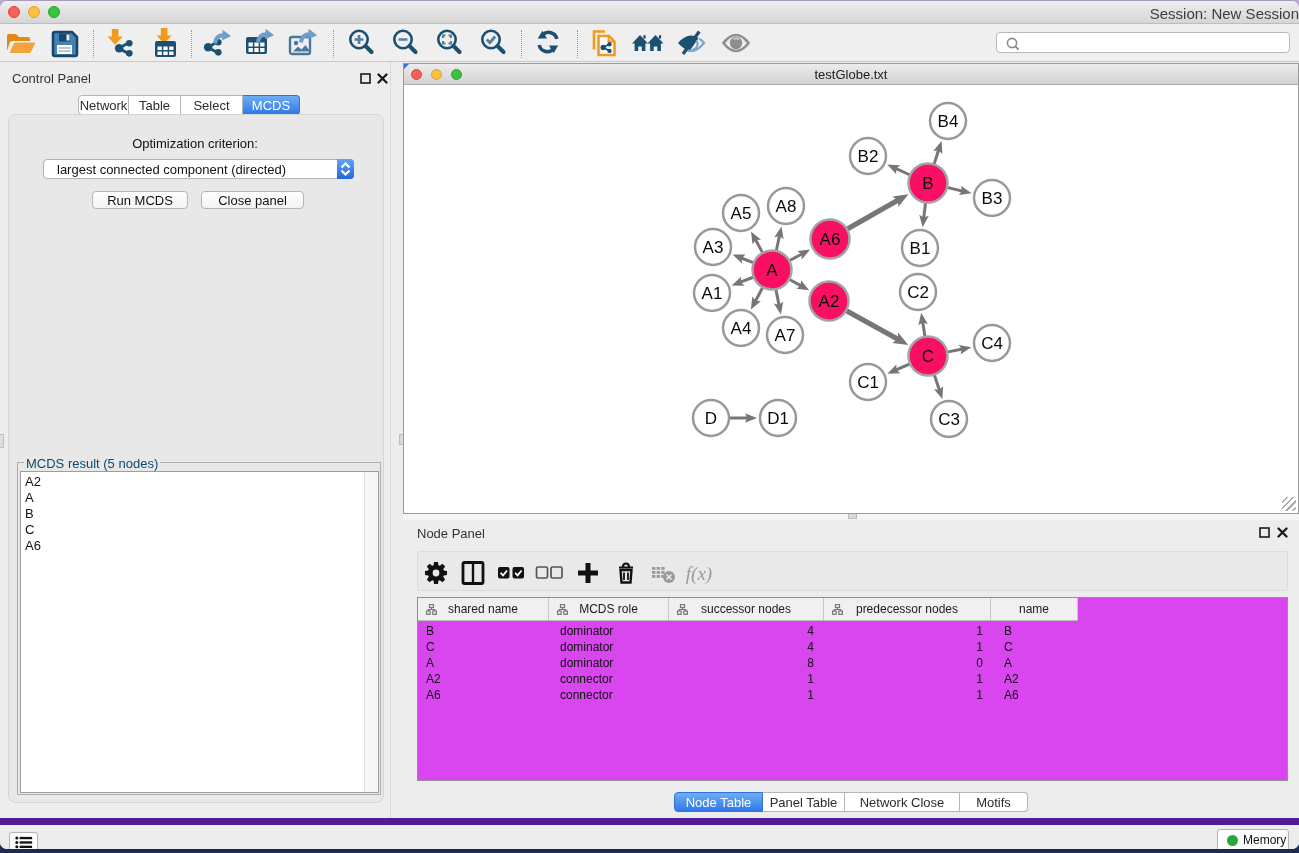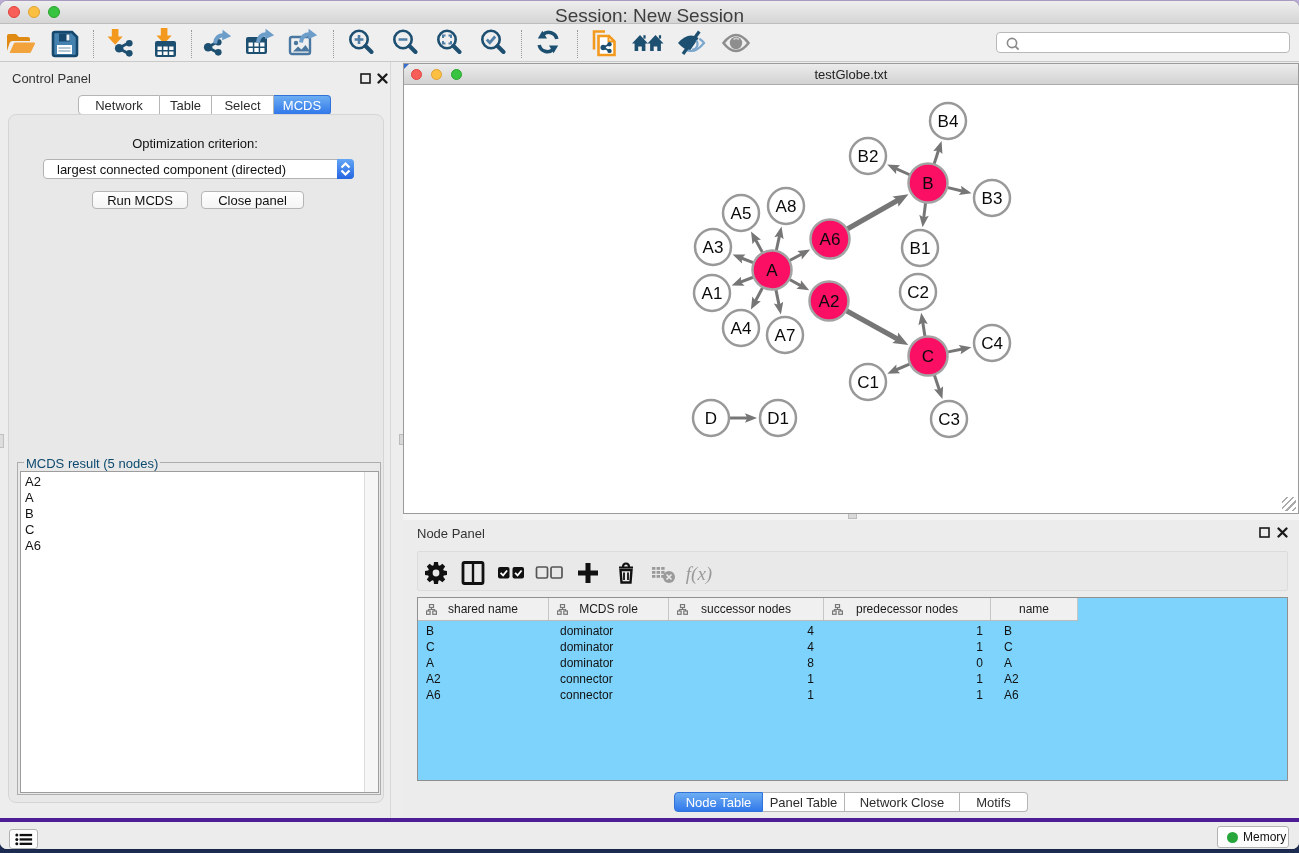--- a/index.html
+++ b/index.html
@@ -3,21 +3,21 @@
 *{margin:0;padding:0;box-sizing:border-box}
 html,body{width:1299px;height:853px;overflow:hidden}
 body{font-family:"Liberation Sans",sans-serif;background:linear-gradient(180deg,#bcaed6 0%,#a293c4 30%,#4b4a7e 75%,#1c2b52 100%);position:relative}
 #win{position:absolute;left:0;top:1px;width:1299px;height:848px;border-radius:7px;background:#ececec;overflow:hidden;box-shadow:0 0 2px rgba(0,0,0,.4)}
 
 #titlebar{position:absolute;left:0;top:0;width:1299px;height:23px;background:linear-gradient(180deg,#eeeeee,#d5d5d5);border-bottom:1px solid #bdbdbd}
 .tl{position:absolute;top:5px;width:12px;height:12px;border-radius:50%}
 #titlebar .t1{left:8px;background:#f75f58;border:1px solid #df433c}
 #titlebar .t2{left:28px;background:#fbbf41;border:1px solid #dfa134}
 #titlebar .t3{left:48px;background:#38c341;border:1px solid #2aa32f}
-#wtitle{position:absolute;left:0;right:0;top:4px;text-align:center;font-size:19px;color:#3e3e3e}
+#wtitle{position:absolute;left:0;right:0;top:4px;text-align:right;font-size:15px;color:#3e3e3e}
 
 #toolbar{position:absolute;left:0;top:23px;width:1299px;height:38px;background:#efefef;border-bottom:1px solid #c9c9c9}
 .tsep{position:absolute;top:6px;width:0;height:28px;border-left:1px dotted #9a9a9a}
 .ticon{position:absolute;top:4px}
 #search{position:absolute;left:996px;top:8px;width:294px;height:21px;background:#fff;border:1px solid #b9b9b9;border-radius:4px}
 
 #cpanel{position:absolute;left:0;top:61px;width:390px;height:758px;background:#ededed}
 #cp-title{position:absolute;left:12px;top:9px;font-size:13px;color:#333}
 .winbtn{position:absolute;font-size:12px;color:#222}
 #cp-body{position:absolute;left:8px;top:52px;width:376px;height:689px;background:#e8e8e8;border:1px solid #d5d5d5;border-radius:8px}
@@ -50,27 +50,27 @@
 #grip{position:absolute;right:2px;bottom:2px;width:14px;height:14px;background:
  repeating-linear-gradient(135deg,transparent 0 3px,#aaa 3px 4.5px)}
 #hdiv{position:absolute;left:403px;top:513px;width:896px;height:6px;background:#f4f4f4}
 #hdiv .handle2{position:absolute;left:445px;top:0;width:9px;height:5px;background:#d9d9d9;border:1px solid #bdbdbd;border-top:none}
 
 #lhandle{position:absolute;left:0;top:433px;width:4px;height:14px;background:#dddddd;border:1px solid #c0c0c0;border-left:none}
 
 #tpanel{position:absolute;left:403px;top:519px;width:896px;height:300px;background:#ececec}
 #tp-title{position:absolute;left:14px;top:6px;font-size:13px;color:#333}
 #tp-toolbar{position:absolute;left:14px;top:31px;width:871px;height:40px;background:#e9e9e9;border:1px solid #dcdcdc;border-radius:2px}
-#tp-table{position:absolute;left:14px;top:77px;width:871px;height:184px;background:#7dd3fc;border:1px solid #909090}
+#tp-table{position:absolute;left:14px;top:77px;width:871px;height:184px;background:#d946ef;border:1px solid #909090}
 #tp-header{position:absolute;left:0;top:0;height:23px;background:#f0f0f0;border-bottom:1px solid #bcbcbc}
 .hcell{position:absolute;top:0;height:22px;border-right:1px solid #c6c6c6;font-size:12px;color:#1a1a1a;text-align:center;line-height:22px}
 .trow{position:absolute;font-size:12px;color:#111;height:16px;line-height:16px}
 .tabrow2{position:absolute;display:flex}
 
-#statusbar{position:absolute;left:0;top:817px;width:1299px;height:31px;background:#ececec;border-top:4px solid #4c1d95}
+#statusbar{position:absolute;left:0;top:817px;width:1299px;height:31px;background:#ececec;border-top:7px solid #4c1d95}
 #sb-left{position:absolute;left:9px;top:7px;width:29px;height:20px;background:#fdfdfd;border:1px solid #b3b3b3;border-radius:3px}
 #sb-mem{position:absolute;right:10px;top:4px;width:72px;height:22px;background:#fdfdfd;border:1px solid #b3b3b3;border-radius:3px;font-size:12px;color:#111}
 </style></head>
 <body>
 <div id="win">
   <div id="titlebar">
     <div class="tl t1"></div>
       <div class="tl t2"></div>
       <div class="tl t3"></div>
     <div id="wtitle">Session: New Session</div>
@@ -203,21 +203,21 @@
   </div>
   <div id="cpanel">
     <div id="cp-title">Control Panel</div>
     <svg class="winbtn" style="position:absolute;left:360px;top:11px" width="11" height="11" viewBox="0 0 11 11">
         <rect x="1" y="1" width="9" height="9" fill="none" stroke="#1a1a1a" stroke-width="1.6"></rect>
       </svg>
       <svg class="winbtn" style="position:absolute;left:377px;top:11px" width="11" height="11" viewBox="0 0 11 11">
         <path d="M1.5 1.5 L9.5 9.5 M9.5 1.5 L1.5 9.5" stroke="#1a1a1a" stroke-width="2.3" stroke-linecap="round"></path>
       </svg>
     <div class="tabrow" style="left:78px;top:33px">
-      <div class="tab first" style="width:82px">Network</div>
+      <div class="tab first" style="width:51px">Network</div>
       <div class="tab" style="width:52px">Table</div>
       <div class="tab" style="width:62px">Select</div>
       <div class="tab last sel" style="width:57px">MCDS</div>
     </div>
     <div id="cp-body"></div>
     <div id="opt-label">Optimization criterion:</div>
     <div id="dropdown">
         <span class="txt">largest connected component (directed)</span>
       <div class="step">
           <svg style="position:absolute;left:2px;top:2px" width="13" height="16" viewBox="0 0 13 16">

